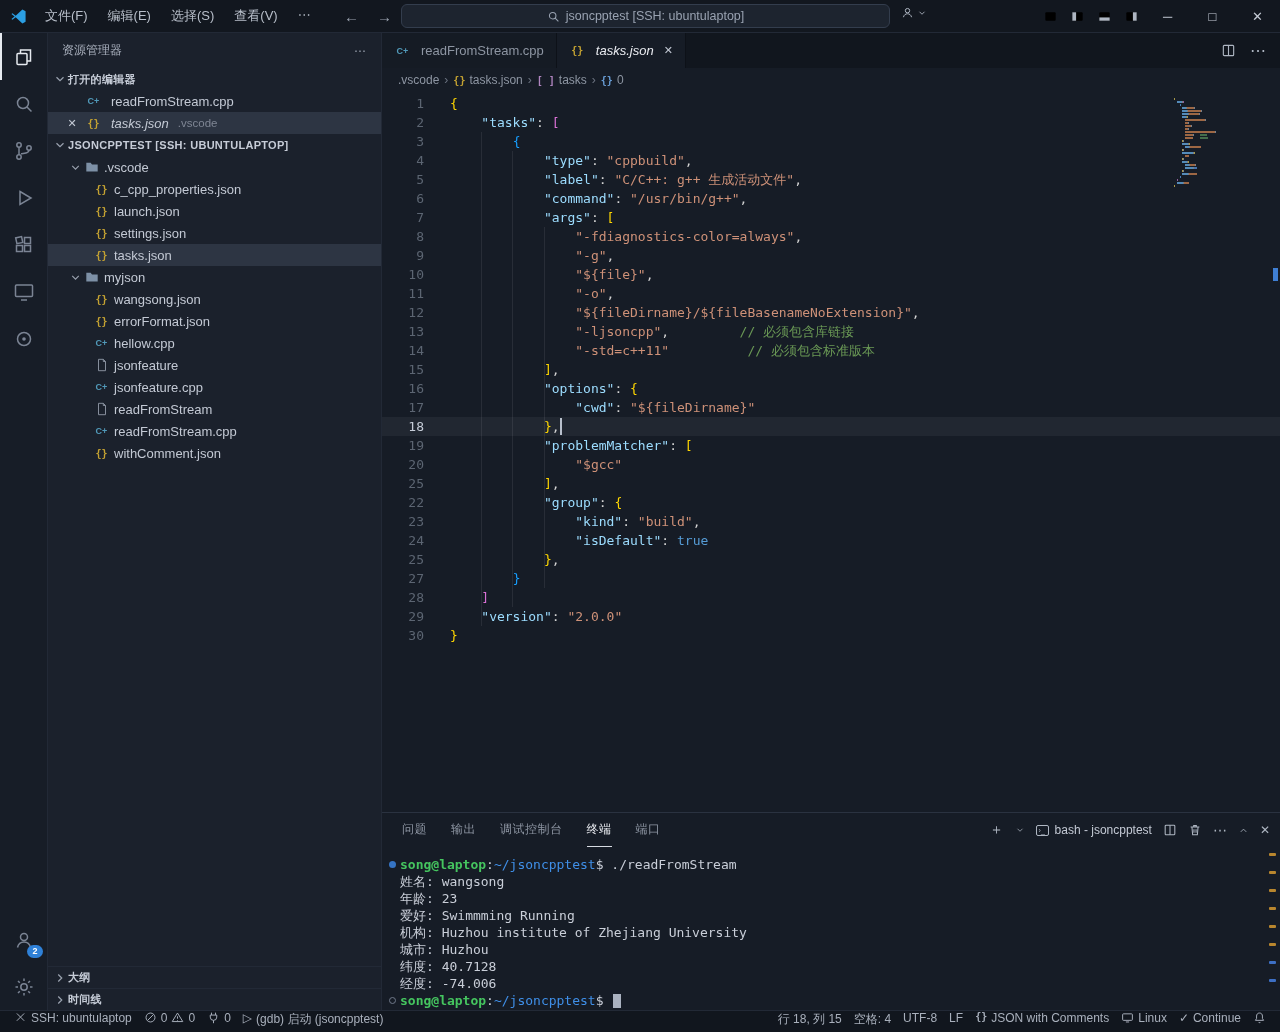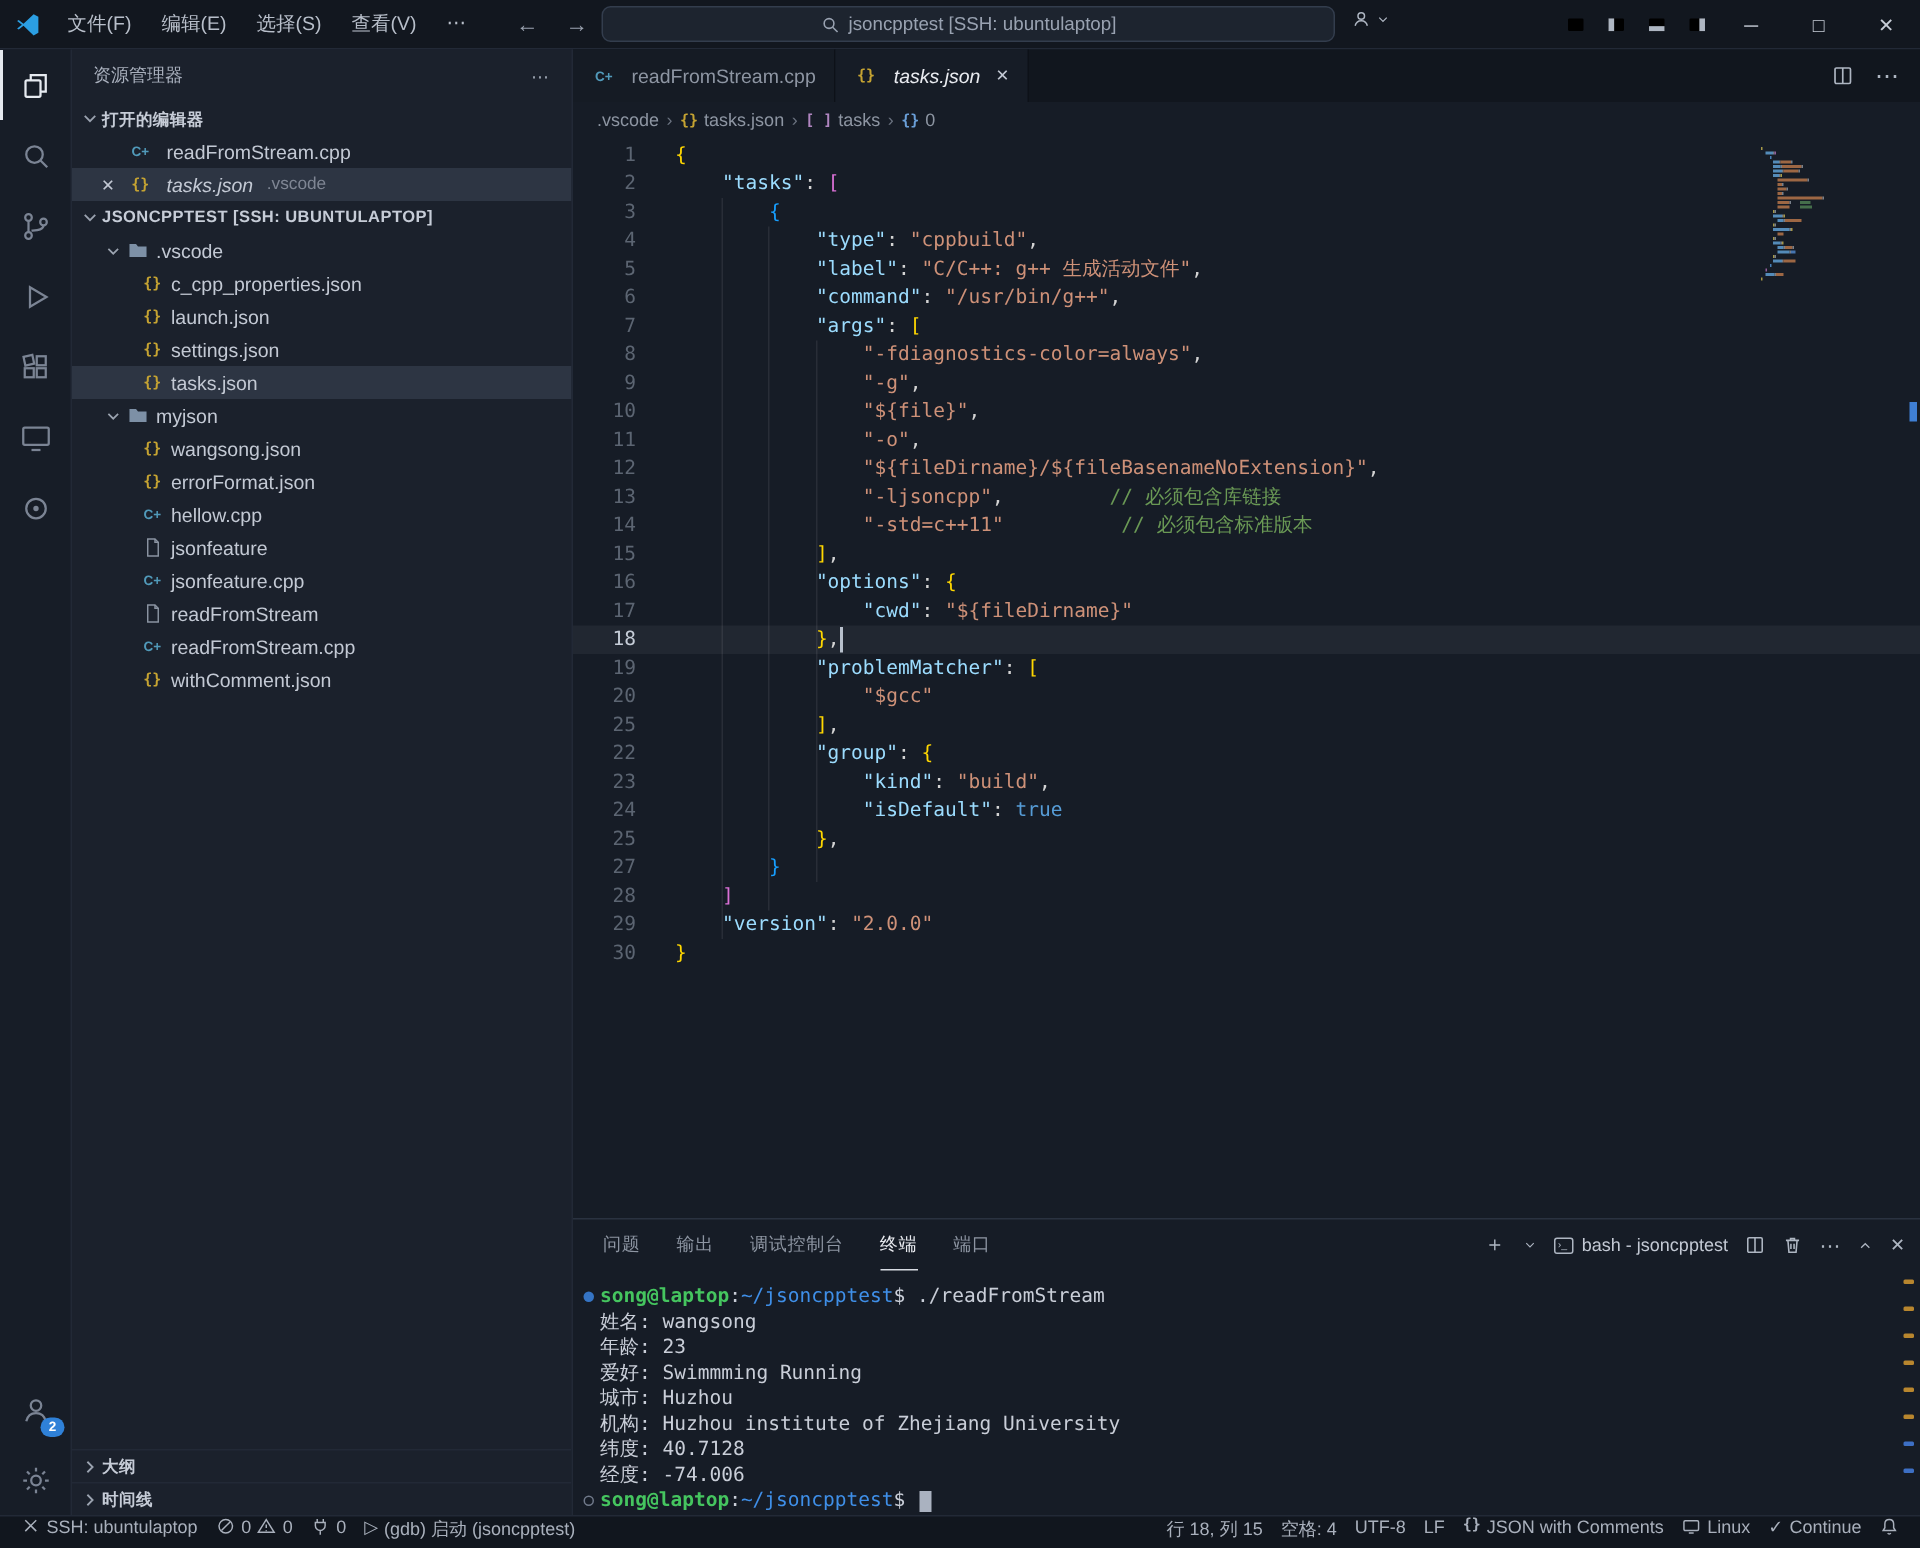--- a/index.html
+++ b/index.html
@@ -689,22 +689,22 @@
               <path d="M4 10l4-4 4 4"></path>
             </svg>
           <span style="font-size:12px">✕</span>
         </div>
       </div>
       <div class="terminal" id="terminal">
           <div class="t-line"><span class="t-deco"><span class="dot filled"></span></span><span class="t-text"><span class="tg">song@laptop</span><span class="td">:</span><span class="tb">~/jsoncpptest</span><span class="td">$ </span><span class="td">./readFromStream</span></span></div>
           <div class="t-line"><span class="t-deco"></span><span class="t-text"><span class="td">姓名: wangsong</span></span></div>
           <div class="t-line"><span class="t-deco"></span><span class="t-text"><span class="td">年龄: 23</span></span></div>
           <div class="t-line"><span class="t-deco"></span><span class="t-text"><span class="td">爱好: Swimmming Running</span></span></div>
+          <div class="t-line"><span class="t-deco"></span><span class="t-text"><span class="td">机构: Huzhou institute of Zhejiang University</span></span></div>
           <div class="t-line"><span class="t-deco"></span><span class="t-text"><span class="td">城市: Huzhou</span></span></div>
-          <div class="t-line"><span class="t-deco"></span><span class="t-text"><span class="td">机构: Huzhou institute of Zhejiang University</span></span></div>
           <div class="t-line"><span class="t-deco"></span><span class="t-text"><span class="td">纬度: 40.7128</span></span></div>
           <div class="t-line"><span class="t-deco"></span><span class="t-text"><span class="td">经度: -74.006</span></span></div>
           <div class="t-line"><span class="t-deco"><span class="dot hollow"></span></span><span class="t-text"><span class="tg">song@laptop</span><span class="td">:</span><span class="tb">~/jsoncpptest</span><span class="td">$ </span><span class="t-cursor"></span></span></div>
         </div>
       <div class="term-ovr" id="term-ovr">
           <div class="mk-o"></div>
           <div class="mk-o"></div>
           <div class="mk-o"></div>
           <div class="mk-o"></div>
           <div class="mk-o"></div>

